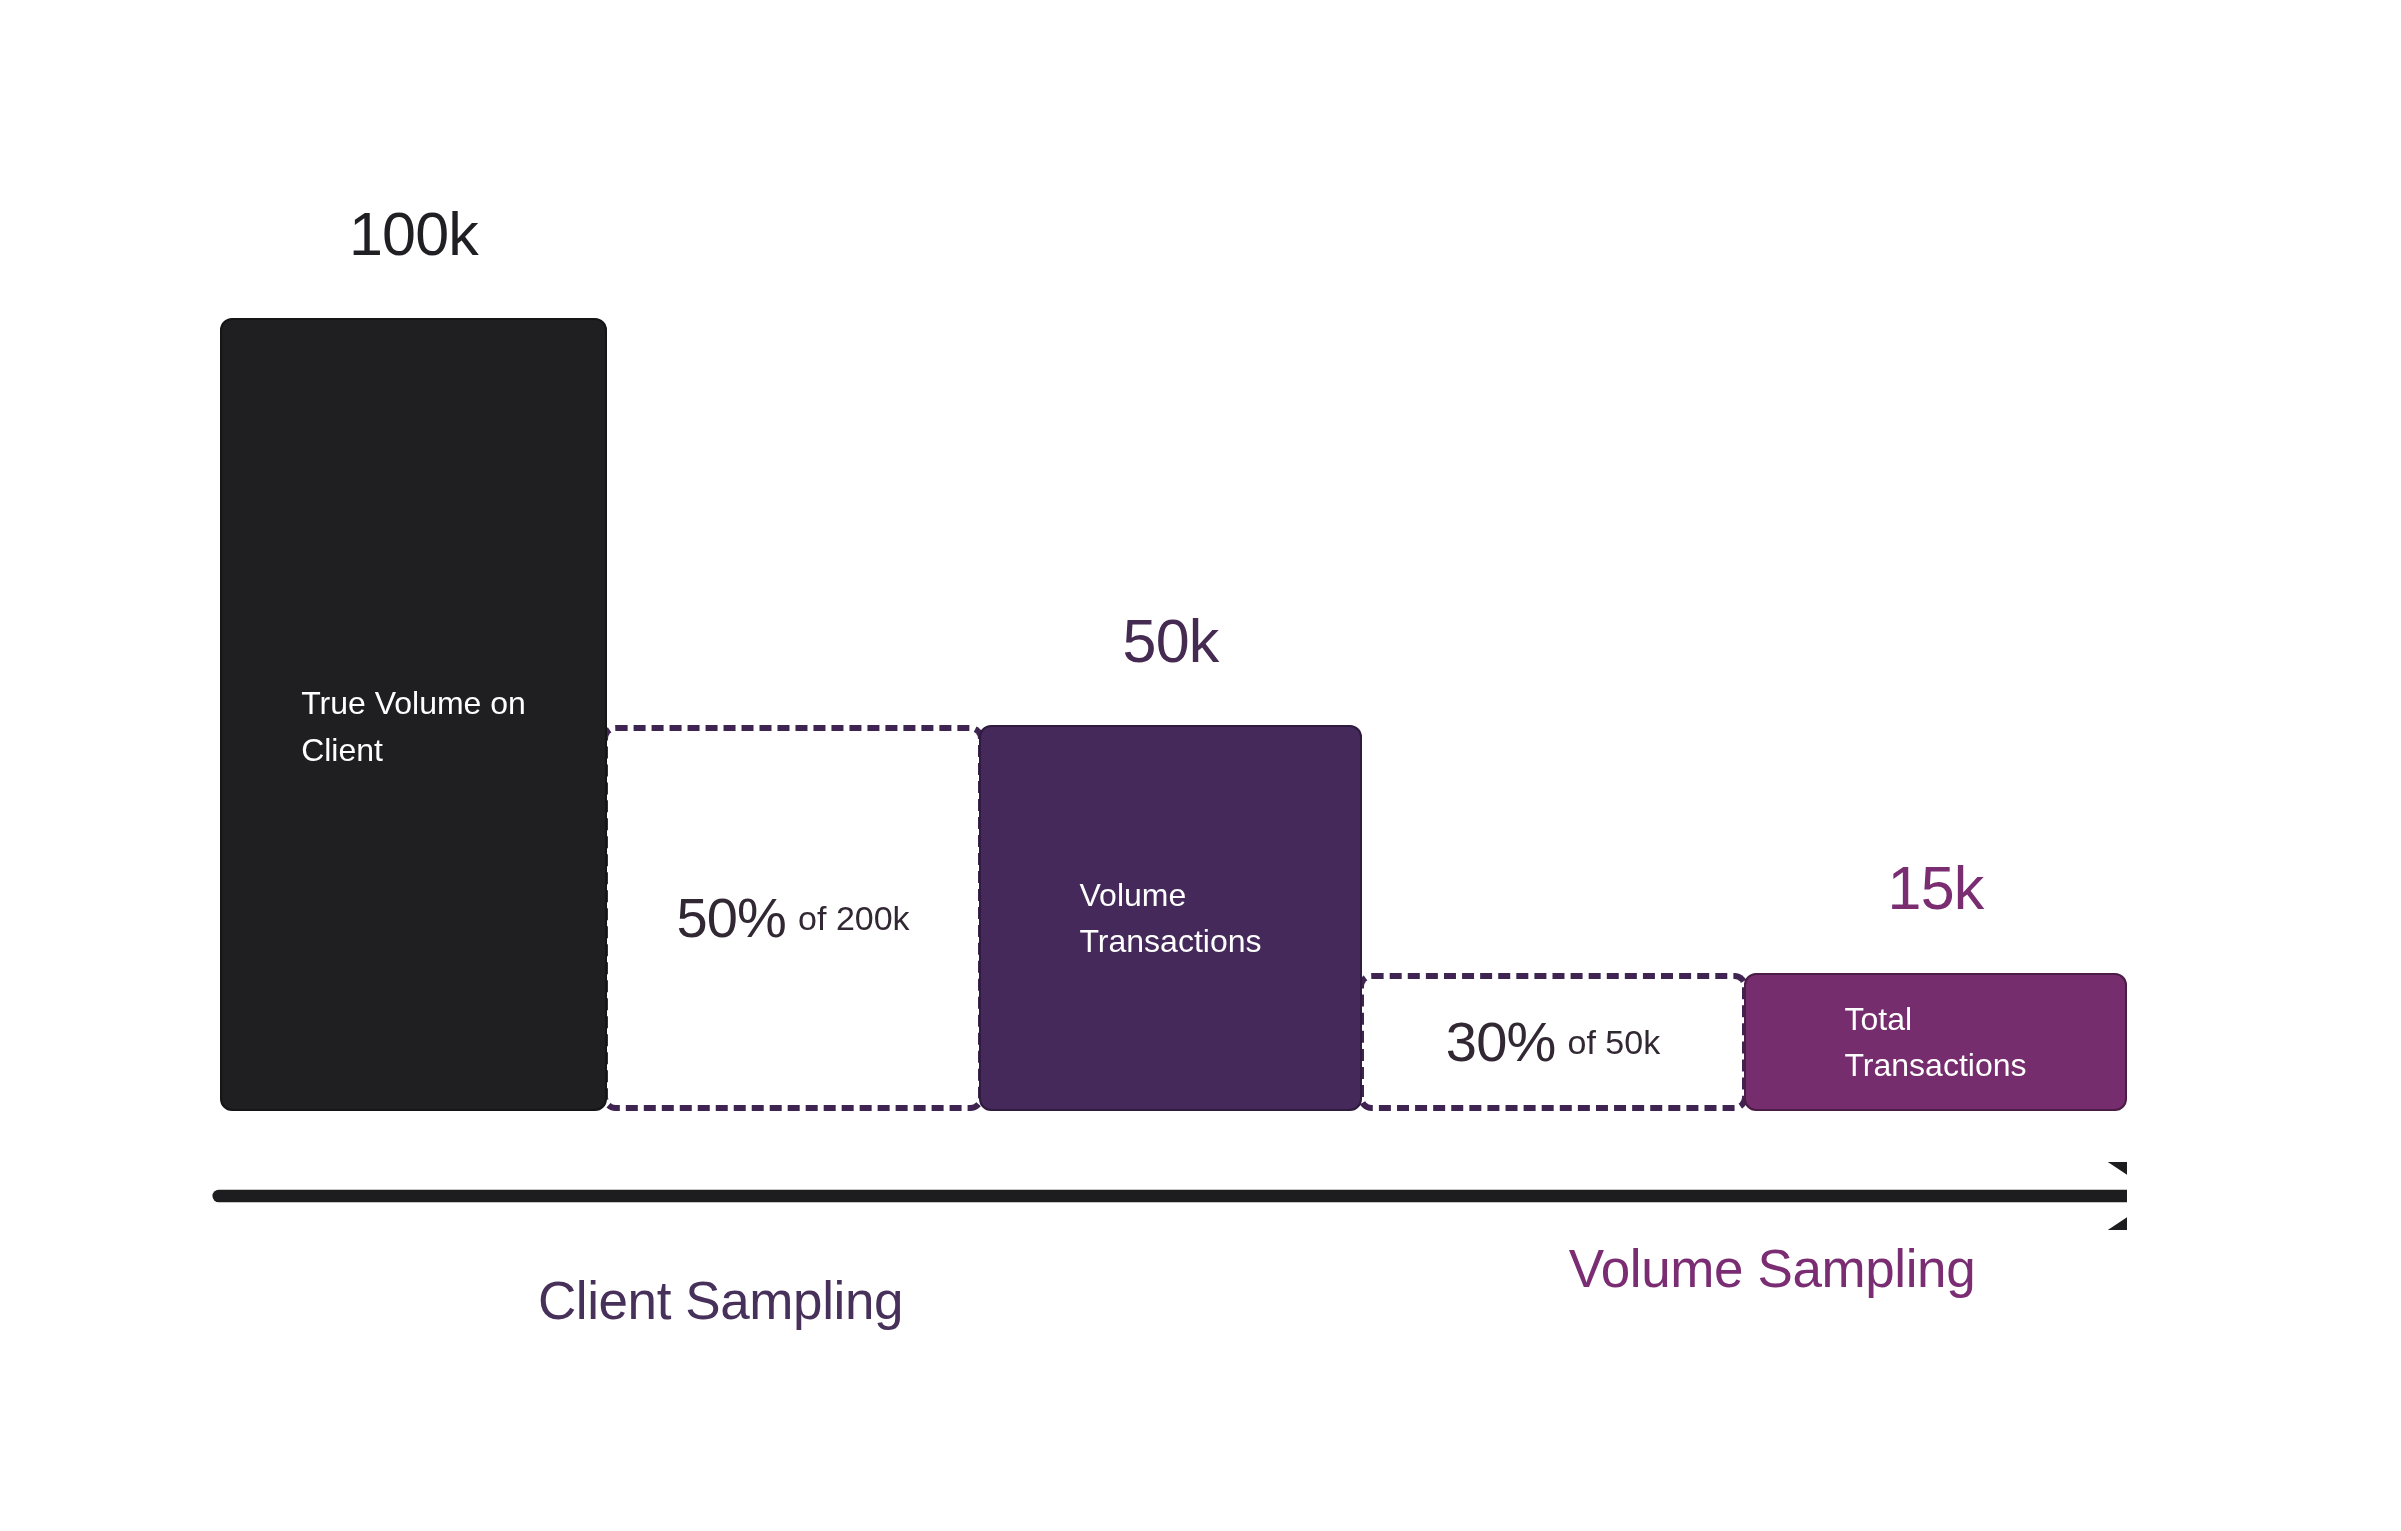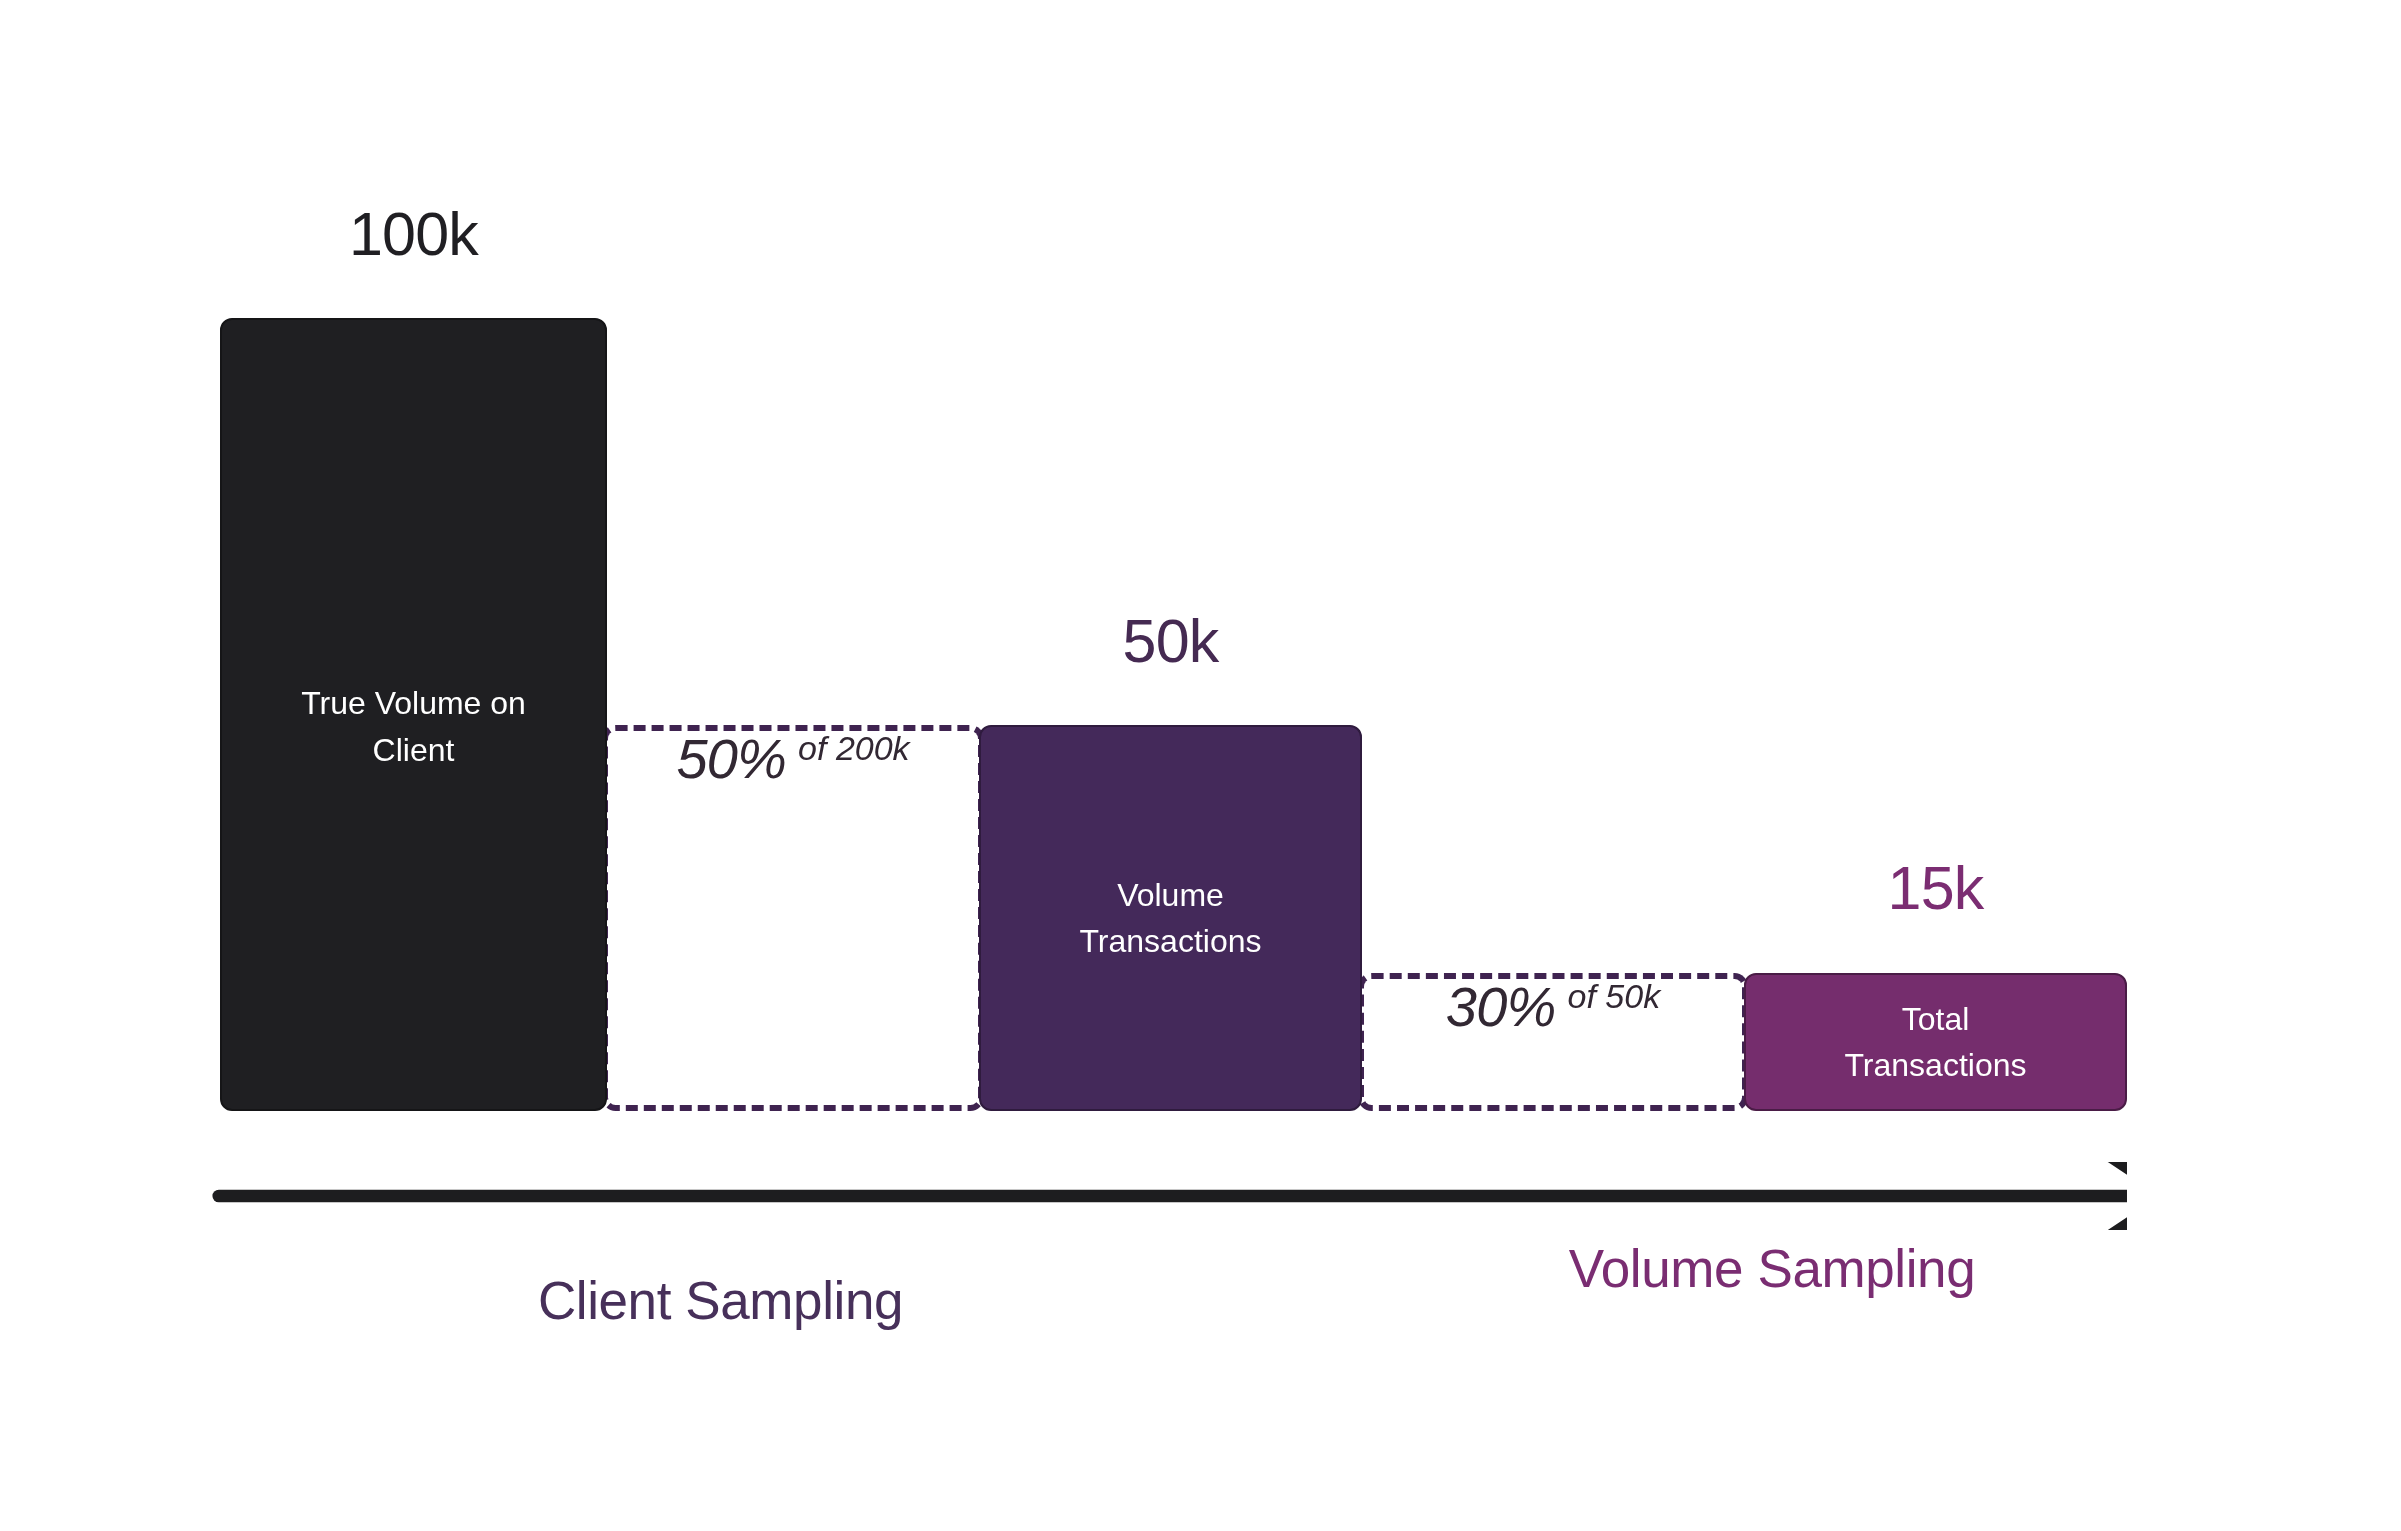--- a/index.html
+++ b/index.html
@@ -41,21 +41,20 @@
     display: flex;
     align-items: center;
     justify-content: center;
     box-sizing: border-box;
   }
   .bar-text {
     color: #ffffff;
     font-size: 32px;
     font-weight: 400;
     line-height: 1.45;
-    text-align: center;
     padding: 0 13.6px;
   }
 
   #bar-true-volume {
     left: 220px;
     top: 318px;
     width: 387px;
     height: 793px;
     background: #1F1F22;
     border: 2.5px solid #151517;
@@ -84,24 +83,23 @@
   }
 
   
   .dashed-box {
     position: absolute;
     box-sizing: border-box;
     border: 6.8px dashed #3F2350;
     border-radius: 13.6px;
     background: transparent;
     display: flex;
-    align-items: flex-start;
+    align-items: center;
     justify-content: center;
     gap: 12px;
-    font-style: italic;
   }
   .pct-big {
     font-size: 56px;
     font-weight: 400;
     color: #322833;
     letter-spacing: -0.8px;
     line-height: 1;
   }
   .pct-small {
     font-size: 34px;

